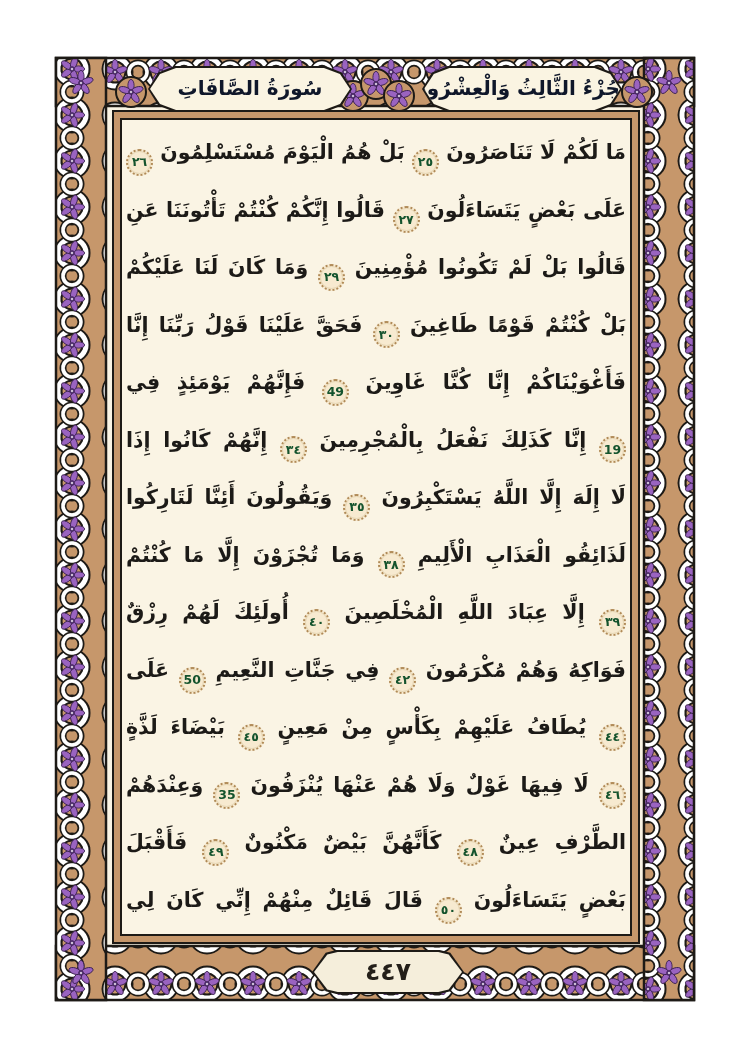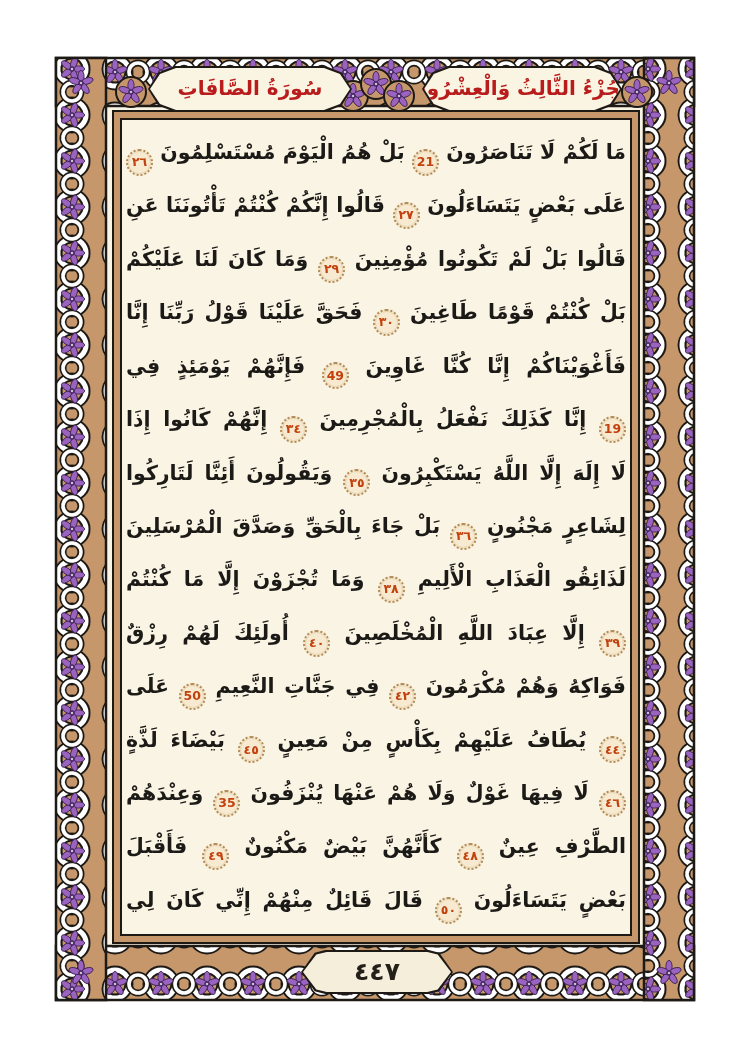--- a/index.html
+++ b/index.html
@@ -20,21 +20,21 @@
   .cart-shell {
     position:absolute; inset:0; background:#1d1a16;
     clip-path:polygon(0% 50%, 5% 14%, 13% 0%, 87% 0%, 95% 14%, 100% 50%, 95% 86%, 87% 100%, 13% 100%, 5% 86%);
   }
   .cart-face {
     position:absolute; inset:2px; background:#faf4e2;
     clip-path:polygon(0% 50%, 5% 14%, 13% 0%, 87% 0%, 95% 14%, 100% 50%, 95% 86%, 87% 100%, 13% 100%, 5% 86%);
     display:flex; align-items:center; justify-content:center;
   }
   .cart-face .cart-label {
-    font-size:20px; font-weight:bold; color:#b91c1c; direction:rtl; white-space:nowrap;
+    font-size:20px; font-weight:bold; color:#0f172a; direction:rtl; white-space:nowrap;
     padding-bottom:3px;
   }
   #surah-cartouche { left:148px; top:66px; width:204px; }
   #juz-cartouche   { left:422px; top:66px; width:200px; }
 
   
   .inner-frame {
     position:absolute; left:112px; top:110px; width:528px; height:834px;
     border:2px solid #1d1a16;
     box-shadow: inset 0 0 0 6px #c6976b, inset 0 0 0 8px #1d1a16;
@@ -50,26 +50,26 @@
   .line {
     direction:rtl; text-align:justify; text-align-last:justify;
     font-size:20.5px; font-weight:bold; color:#1c1a17;
     height:50px; line-height:48px; overflow:hidden;
   }
   .ayah {
     display:inline-flex; align-items:center; justify-content:center;
     width:27px; height:27px; border-radius:50%;
     background:#f7ead0; border:2px dotted #b08a57;
     box-shadow:0 0 0 1px #e8d9b8 inset;
-    color:#c2410c; font-size:12.5px; font-weight:bold;
+    color:#14532d; font-size:12.5px; font-weight:bold;
     vertical-align:-7px; line-height:1; text-align:center; text-align-last:center;
   }
 
   
-  .pageno-cartouche { position:absolute; left:301px; top:950px; width:152px; height:44px; }
+  .pageno-cartouche { position:absolute; left:312px; top:950px; width:152px; height:44px; }
   .pageno-shell {
     position:absolute; inset:0; background:#1d1a16;
     clip-path:polygon(0% 50%, 9% 6%, 16% 0%, 84% 0%, 91% 6%, 100% 50%, 91% 94%, 84% 100%, 16% 100%, 9% 94%);
   }
   .pageno-face {
     position:absolute; inset:2px; background:#f5eedb;
     clip-path:polygon(0% 50%, 9% 6%, 16% 0%, 84% 0%, 91% 6%, 100% 50%, 91% 94%, 84% 100%, 16% 100%, 9% 94%);
     display:flex; align-items:center; justify-content:center;
   }
   .pageno-face .pageno {
@@ -151,28 +151,27 @@
   <div class="cartouche" id="juz-cartouche">
     <div class="cart-shell"></div>
     <div class="cart-face">
       <span class="cart-label">الْجُزْءُ الثَّالِثُ وَالْعِشْرُونَ</span>
     </div>
   </div>
 
   <div class="inner-frame"></div>
 
   <div class="text-area">
-      <div class="line"><span class="txt">مَا لَكُمْ لَا تَنَاصَرُونَ</span> <span class="ayah">21</span> <span class="txt">بَلْ هُمُ الْيَوْمَ مُسْتَسْلِمُونَ</span> <span class="ayah">٢٦</span>  </div>
+      <div class="line"><span class="txt">مَا لَكُمْ لَا تَنَاصَرُونَ</span> <span class="ayah">٢٥</span> <span class="txt">بَلْ هُمُ الْيَوْمَ مُسْتَسْلِمُونَ</span> <span class="ayah">٢٦</span>  </div>
       <div class="line"><span class="txt">عَلَى بَعْضٍ يَتَسَاءَلُونَ</span> <span class="ayah">٢٧</span> <span class="txt">قَالُوا إِنَّكُمْ كُنْتُمْ تَأْتُونَنَا عَنِ الْيَمِينِ</span>  </div>
       <div class="line"><span class="txt">قَالُوا بَلْ لَمْ تَكُونُوا مُؤْمِنِينَ</span> <span class="ayah">٢٩</span> <span class="txt">وَمَا كَانَ لَنَا عَلَيْكُمْ مِنْ سُلْطَانٍ</span> </div>
       <div class="line"><span class="txt">بَلْ كُنْتُمْ قَوْمًا طَاغِينَ</span> <span class="ayah">٣٠</span> <span class="txt">فَحَقَّ عَلَيْنَا قَوْلُ رَبِّنَا إِنَّا لَذَائِقُونَ</span>  </div>
       <div class="line"><span class="txt">فَأَغْوَيْنَاكُمْ إِنَّا كُنَّا غَاوِينَ</span> <span class="ayah">49</span> <span class="txt">فَإِنَّهُمْ يَوْمَئِذٍ فِي الْعَذَابِ مُشْتَرِكُونَ</span> </div>
       <div class="line"><span class="ayah">19</span> <span class="txt">إِنَّا كَذَلِكَ نَفْعَلُ بِالْمُجْرِمِينَ</span> <span class="ayah">٣٤</span> <span class="txt">إِنَّهُمْ كَانُوا إِذَا قِيلَ لَهُمْ</span> </div>
       <div class="line"><span class="txt">لَا إِلَهَ إِلَّا اللَّهُ يَسْتَكْبِرُونَ</span> <span class="ayah">٣٥</span> <span class="txt">وَيَقُولُونَ أَئِنَّا لَتَارِكُوا آلِهَتِنَا</span> </div>
-      <div class="line"><span class="txt">لِشَاعِرٍ مَجْنُونٍ</span> <span class="ayah">٣٦</span> <span class="txt">بَلْ جَاءَ بِالْحَقِّ وَصَدَّقَ الْمُرْسَلِينَ</span>   </div>
       <div class="line"><span class="txt">لَذَائِقُو الْعَذَابِ الْأَلِيمِ</span> <span class="ayah">٣٨</span> <span class="txt">وَمَا تُجْزَوْنَ إِلَّا مَا كُنْتُمْ تَعْمَلُونَ</span> </div>
       <div class="line"><span class="ayah">٣٩</span> <span class="txt">إِلَّا عِبَادَ اللَّهِ الْمُخْلَصِينَ</span> <span class="ayah">٤٠</span> <span class="txt">أُولَئِكَ لَهُمْ رِزْقٌ مَعْلُومٌ</span>  </div>
       <div class="line"><span class="txt">فَوَاكِهُ وَهُمْ مُكْرَمُونَ</span> <span class="ayah">٤٢</span> <span class="txt">فِي جَنَّاتِ النَّعِيمِ</span> <span class="ayah">50</span> <span class="txt">عَلَى سُرُرٍ مُتَقَابِلِينَ</span> </div>
       <div class="line"><span class="ayah">٤٤</span> <span class="txt">يُطَافُ عَلَيْهِمْ بِكَأْسٍ مِنْ مَعِينٍ</span> <span class="ayah">٤٥</span> <span class="txt">بَيْضَاءَ لَذَّةٍ لِلشَّارِبِينَ</span> </div>
       <div class="line"><span class="ayah">٤٦</span> <span class="txt">لَا فِيهَا غَوْلٌ وَلَا هُمْ عَنْهَا يُنْزَفُونَ</span> <span class="ayah">35</span> <span class="txt">وَعِنْدَهُمْ قَاصِرَاتُ</span> </div>
       <div class="line"><span class="txt">الطَّرْفِ عِينٌ</span> <span class="ayah">٤٨</span> <span class="txt">كَأَنَّهُنَّ بَيْضٌ مَكْنُونٌ</span> <span class="ayah">٤٩</span> <span class="txt">فَأَقْبَلَ بَعْضُهُمْ عَلَى</span> </div>
       <div class="line"><span class="txt">بَعْضٍ يَتَسَاءَلُونَ</span> <span class="ayah">٥٠</span> <span class="txt">قَالَ قَائِلٌ مِنْهُمْ إِنِّي كَانَ لِي قَرِينٌ</span>  </div>
     </div>
 
   <div class="pageno-cartouche">

